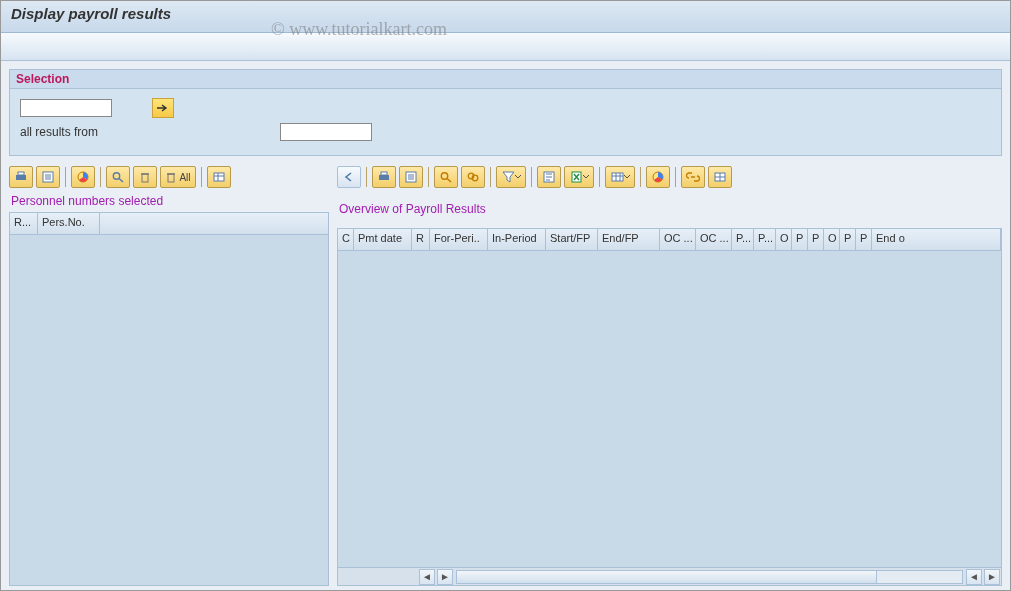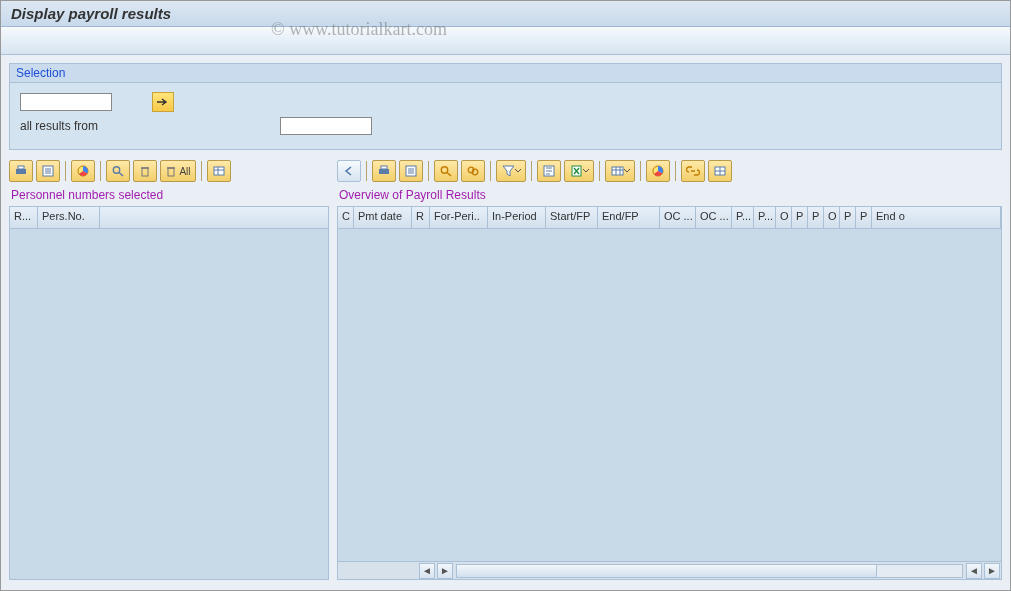--- a/index.html
+++ b/index.html
@@ -14,21 +14,21 @@
     position: relative;
   }
   .titlebar {
     background: linear-gradient(#DDE8F3, #C7D9EB);
     border-bottom: 1px solid #9CB8D4;
     padding: 4px 10px;
     font-size: 15px;
     font-weight: bold;
     font-style: italic;
     color: #333;
-    height: 26px;
+    height: 32px;
   }
   .toolbar-strip {
     height: 28px;
     background: linear-gradient(#F6FAFD, #D7E4F1);
     border-bottom: 1px solid #A9C0D7;
     position: relative;
   }
   .watermark {
     position: absolute;
     left: 270px;
@@ -44,21 +44,22 @@
   .groupbox {
     border: 1px solid #A9C0D7;
     background: #D4E3F0;
     margin-bottom: 10px;
   }
   .groupbox-title {
     background: #C9DBEC;
     border-bottom: 1px solid #A9C0D7;
     padding: 2px 6px;
     font-size: 12px;
-    color: #1d4ed8;
+    color: #be185d;
+    font-weight: bold;
   }
   .groupbox-body {
     padding: 6px 10px 10px 10px;
   }
   .form-row {
     display: flex;
     align-items: center;
     height: 22px;
     margin: 2px 0;
   }
@@ -85,21 +86,21 @@
     justify-content: center;
     cursor: pointer;
   }
   .arrow-btn svg { display:block;}
   .panels {
     display: flex;
     gap: 8px;
     height: 420px;
   }
   .panel-left { width: 320px; }
-  .panel-right { flex: 1; }
+  .panel-right { flex: 1; gap: 8px; }
   .panel {
     display: flex;
     flex-direction: column;
     height: 100%;
   }
   .tb {
     display: flex;
     gap: 3px;
     margin-bottom: 4px;
     align-items: center;

